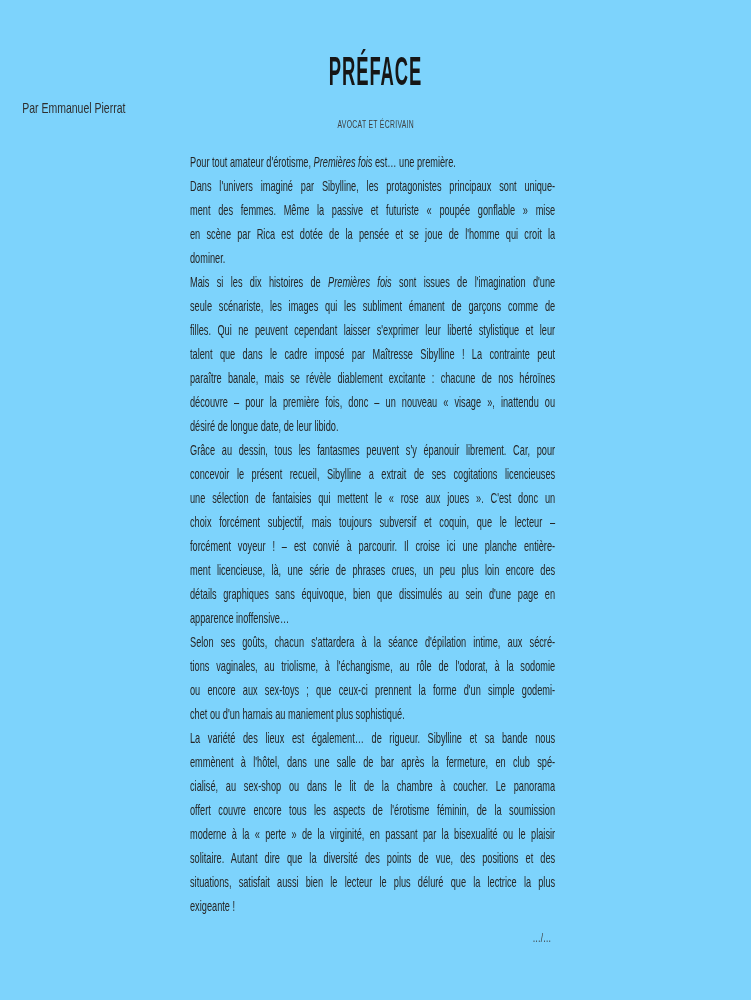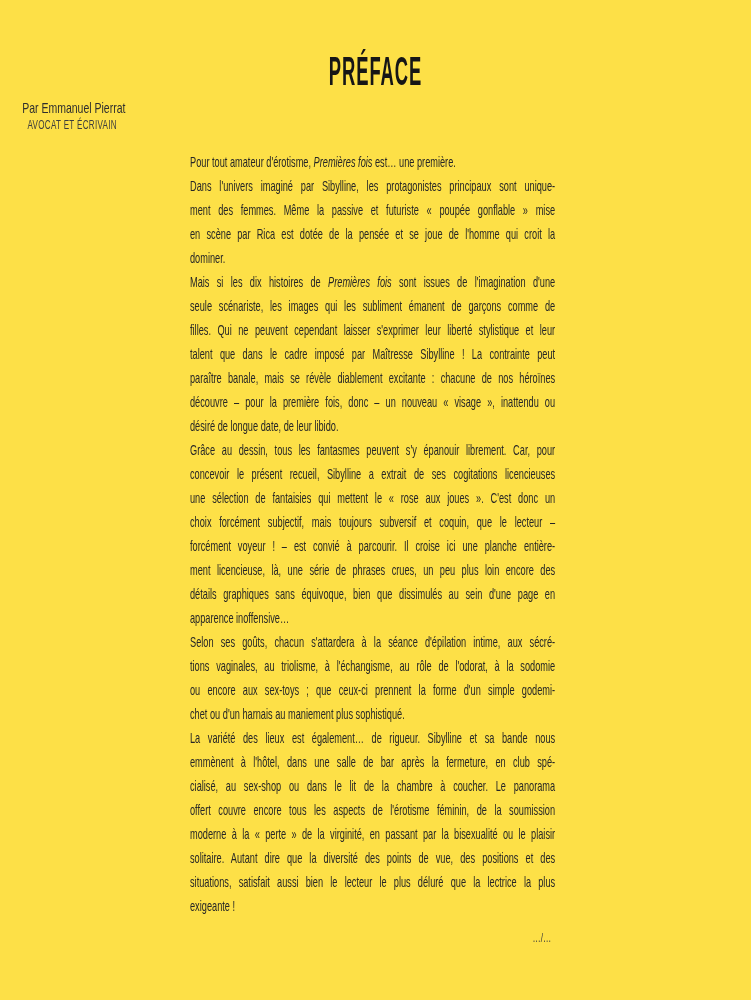--- a/index.html
+++ b/index.html
@@ -4,21 +4,21 @@
 <style>
   html, body {
     margin: 0;
     padding: 0;
     background: #ffffff;
   }
   .page {
     position: relative;
     width: 751px;
     height: 1000px;
-    background: #fde047;
+    background: #7dd3fc;
     overflow: hidden;
     font-family: "Liberation Sans", "DejaVu Sans", sans-serif;
     color: #262626;
   }
   
   .title {
     position: absolute;
     top: 51px;
     left: 0;
     width: 751px;
@@ -50,22 +50,22 @@
     display: inline-block;
     transform: scaleX(0.70);
     transform-origin: center top;
     white-space: nowrap;
   }
   .role {
     position: absolute;
     top: 119px;
     left: 0;
     width: 751px;
-    text-align: left;
-    font-size: 13px;
+    text-align: center;
+    font-size: 11px;
     line-height: 11px;
     color: #3d3d3d;
     letter-spacing: 0.5px;
   }
   .role .squeeze {
     display: inline-block;
     transform: scaleX(0.62);
     transform-origin: center top;
     white-space: nowrap;
   }

